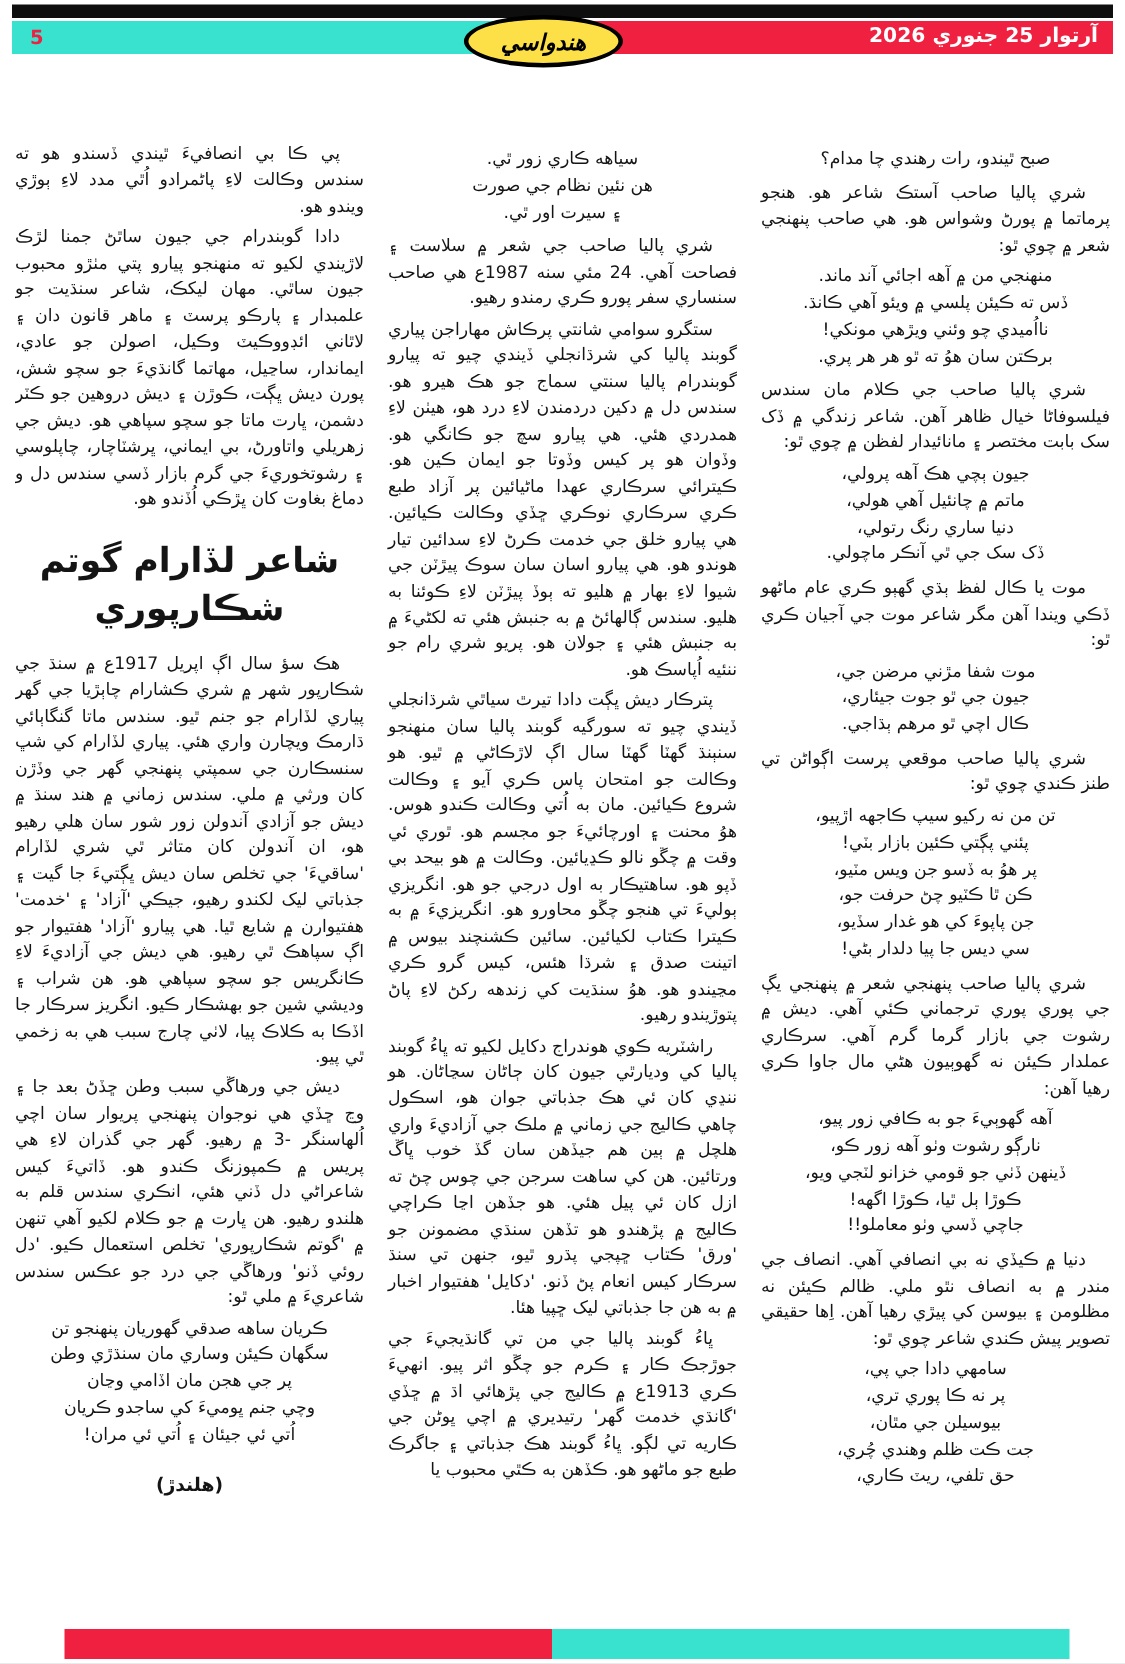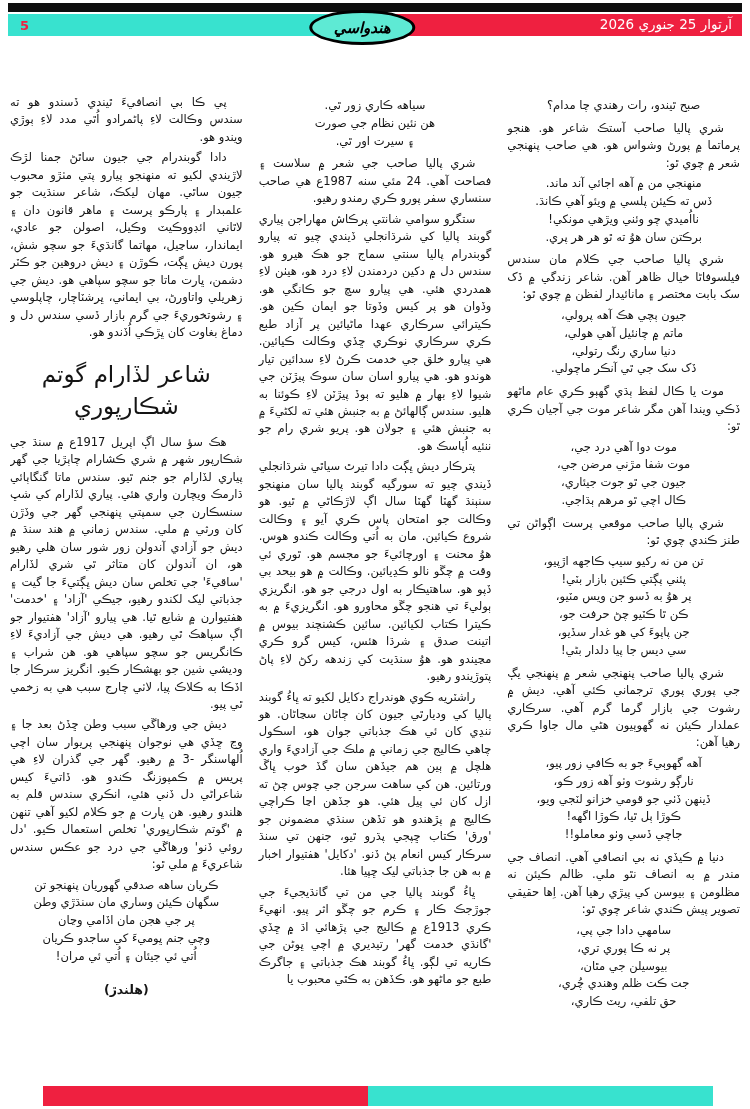--- a/index.html
+++ b/index.html
@@ -7,38 +7,38 @@
     position:relative;width:750px;height:1109px;margin:0 auto;
     background:#ffffff;overflow:hidden;
     font-family:"DejaVu Sans",sans-serif;color:#141414;
   }
   .topbar{position:absolute;top:3px;left:8px;right:8px;height:9px;background:#0e0e0e;}
   .header{position:absolute;top:14px;left:8px;right:8px;height:22px;display:flex;}
   .seg{height:100%;}
   .seg.teal{flex:0 0 48%;background:var(--teal);display:flex;align-items:center;}
   .seg.red{flex:1;background:var(--red);display:flex;align-items:center;justify-content:flex-end;}
   .pagenum{color:var(--red);font-weight:bold;font-size:13px;padding-left:12px;line-height:1;}
-  .date{color:#ffffff;font-weight:normal;font-size:13.5px;padding-right:10px;direction:rtl;line-height:1;white-space:nowrap;}
+  .date{color:#ffffff;font-weight:bold;font-size:13.5px;padding-right:10px;direction:rtl;line-height:1;white-space:nowrap;}
   .logo{
     position:absolute;left:50%;top:-4px;transform:translateX(-62%);
-    width:100px;height:29px;background:#5eead4;border:3px solid #000;
+    width:100px;height:29px;background:#fde047;border:3px solid #000;
     border-radius:50% / 50%;display:flex;align-items:center;justify-content:center;
     z-index:3;
   }
   .logo span{font-weight:bold;font-size:15px;color:#000;direction:rtl;font-style:italic;}
   .columns{
     position:absolute;top:46px;left:10px;right:10px;bottom:30px;
     direction:rtl;display:flex;gap:16px;overflow:hidden;
   }
   .col{flex:1 1 0;min-width:0;font-size:11.5px;line-height:1.52;text-align:justify;margin-top:48px;}
   .para{margin:0 0 3px 0;text-indent:16px;}
   .verse{margin:3px 0 5px 0;}
   .vline{text-align:center;line-height:1.55;}
   .headline{
-    font-size:23px;font-weight:normal;text-align:center;
+    font-size:23px;font-weight:bold;text-align:center;
     margin:16px 0 12px 0;line-height:1.4;text-indent:0;
   }
   .note{font-weight:bold;font-size:12.5px;text-align:center;margin-top:14px;direction:rtl;}
   .bottombar{position:absolute;bottom:3px;left:43px;width:670px;height:20px;display:flex;}
   .bb-red{flex:0 0 48.5%;background:var(--red);}
   .bb-teal{flex:1;background:var(--teal);}
 </style>
 </head>
 <body>
 
@@ -72,21 +72,20 @@
         </div>
         <p class="para">شري پاليا صاحب جي ڪلام مان سندس فيلسوفاڻا خيال ظاهر آهن. شاعر زندگي ۾ ڏک سک بابت مختصر ۽ مانائيدار لفظن ۾ چوي ٿو:</p>
         <div class="verse">
           <div class="vline">جيون ٻچي هڪ آهه پرولي،</div>
           <div class="vline">ماتم ۾ چانئيل آهي هولي،</div>
           <div class="vline">دنيا ساري رنگ رتولي،</div>
           <div class="vline">ڏک سک جي ٿي آنڪر ماچولي.</div>
         </div>
         <p class="para">موت يا ڪال لفظ ٻڌي گهٻو ڪري عام ماڻهو ڏڪي ويندا آهن مگر شاعر موت جي آجيان ڪري ٿو:</p>
         <div class="verse">
-          <div class="vline">موت دوا آهي درد جي،</div>
           <div class="vline">موت شفا مڙني مرضن جي،</div>
           <div class="vline">جيون جي ٿو جوت جيئاري،</div>
           <div class="vline">ڪال اچي ٿو مرهم ٻڌاجي.</div>
         </div>
         <p class="para">شري پاليا صاحب موقعي پرست اڳواڻن تي طنز ڪندي چوي ٿو:</p>
         <div class="verse">
           <div class="vline">تن من نه رکيو سيپ ڪاجهه اڙپيو،</div>
           <div class="vline">پئني پڳتي ڪئين بازار بٽي!</div>
           <div class="vline">پر هوُ به ڏسو جن ويس مٽيو،</div>
           <div class="vline">ڪن ٿا ڪٽيو چڻ حرفت جو،</div>

